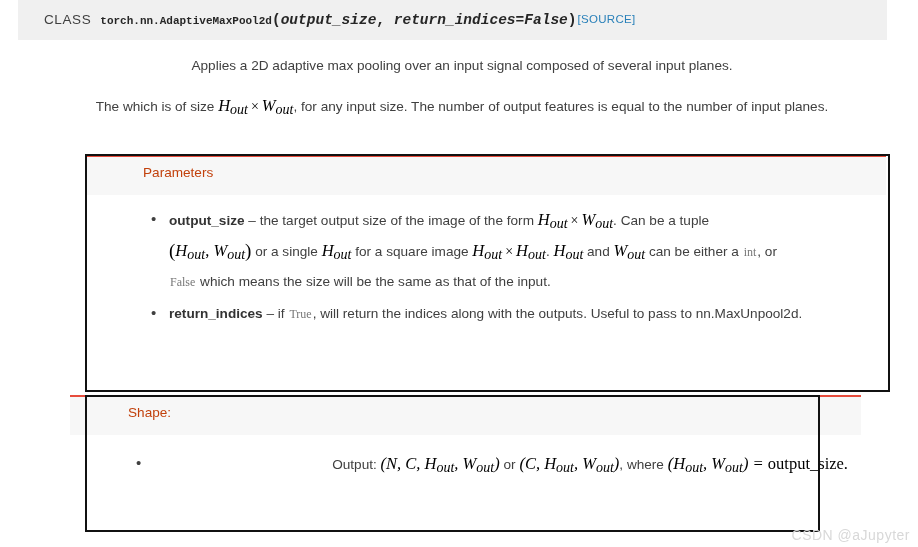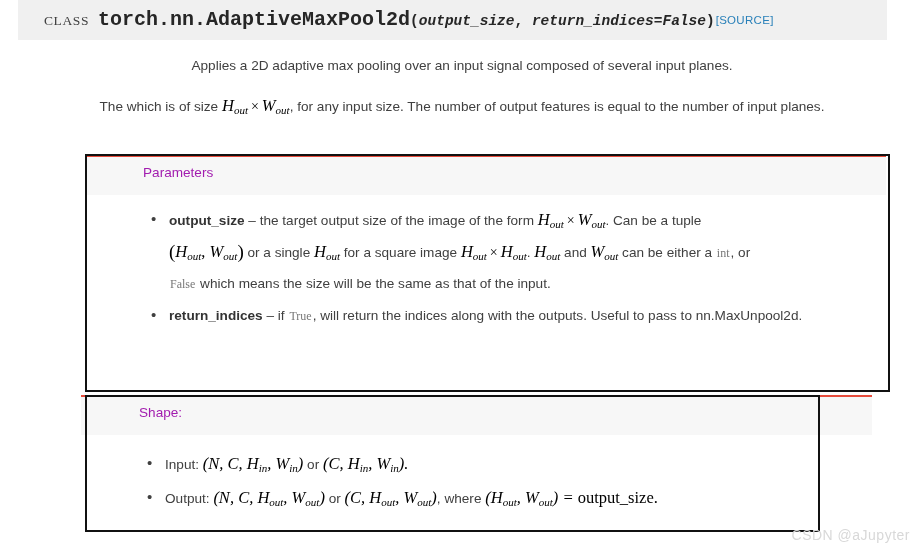--- a/index.html
+++ b/index.html
@@ -28,30 +28,30 @@
   }
   .sig-inner {
     position: absolute;
     left: 26px;
     top: 10px;
     white-space: nowrap;
     font-size: 14.5px;
     line-height: 19px;
   }
   .kw-class {
-    font-family: Liberation Serif, serif;
+    font-family: Liberation Sans, sans-serif;
     font-size: 13.5px;
     color: #404040;
     letter-spacing: .6px;
     margin-right: 9px;
     margin-top: 15px;
   }
   .sig-mono {
     font-family: "Liberation Mono", "DejaVu Sans Mono", monospace;
-    font-size: 20px;
+    font-size: 11px;
     color: #262626;
     font-weight: bold;
   }
   .sig-param {
     font-family: "Liberation Mono", "DejaVu Sans Mono", monospace;
     font-size: 14.5px;
     color: #262626;
     font-style: italic;
     font-weight: bold;
   }
@@ -86,21 +86,21 @@
 
   
   .m {
     font-family: "Liberation Serif", "DejaVu Serif", serif;
     font-style: italic;
     font-size: 16.5px;
     color: #000;
     letter-spacing: 0;
   }
   .m .sub {
-    font-size: 11px;
+    font-size: 14px;
     vertical-align: -3px;
     font-style: italic;
   }
   .m-up {
     font-family: "Liberation Serif", "DejaVu Serif", serif;
     font-style: normal;
     font-size: 16.5px;
     color: #000;
   }
   .mt { 
@@ -146,39 +146,40 @@
     position: absolute;
     left: 0;
     height: 38px;
     background: #f7f7f7;
   }
   .field-head-label {
     position: absolute;
     left: 58px;
     top: 10px;
     font-size: 13.6px;
-    color: #a21caf;
+    color: #c2410c;
   }
 
   
   #params-box {
     left: 85px;
     top: 155px;
     width: 801px;
     height: 233px;
   }
   #params-box .field-red   { width: 801px; }
   #params-box .field-head  { top: 2px; width: 801px; }
 
   
   #shape-box {
-    left: 81px;
+    left: 70px;
     top: 395px;
     width: 791px;
     height: 132px;
+    text-align: right;
   }
   #shape-box .field-red   { width: 791px; }
   #shape-box .field-head  { top: 2px; width: 791px; }
 
   
   .annot {
     position: absolute;
     border: 2px solid #111111;
     pointer-events: none;
   }
@@ -279,21 +280,20 @@
     </li>
   </ul>
 </div>
 
 <div class="field-box" id="shape-box">
   <div class="field-red"></div>
   <div class="field-head"></div>
   <div class="field-head-label">Shape:</div>
 
   <ul class="blist" id="shape-list">
-    <li><span>Input: </span><span class="m"><span>(N, C, H</span><span class="sub">in</span><span>, W</span><span class="sub">in</span><span>)</span></span><span> or </span><span class="m"><span>(C, H</span><span class="sub">in</span><span>, W</span><span class="sub">in</span><span>).</span></span></li>
 
     <li><span>Output: </span><span class="m"><span>(N, C, H</span><span class="sub">out</span><span>, W</span><span class="sub">out</span><span>)</span></span><span> or </span><span class="m"><span>(C, H</span><span class="sub">out</span><span>, W</span><span class="sub">out</span><span>)</span></span><span>, where </span><span class="m"><span>(H</span><span class="sub">out</span><span>, W</span><span class="sub">out</span><span>) = </span></span><span class="m-up">output_size.</span></li>
   </ul>
 </div>
 
 <div class="annot" id="annot-params"></div>
 <div class="annot" id="annot-shape"></div>
 
 <div class="watermark">CSDN @aJupyter</div>
 

